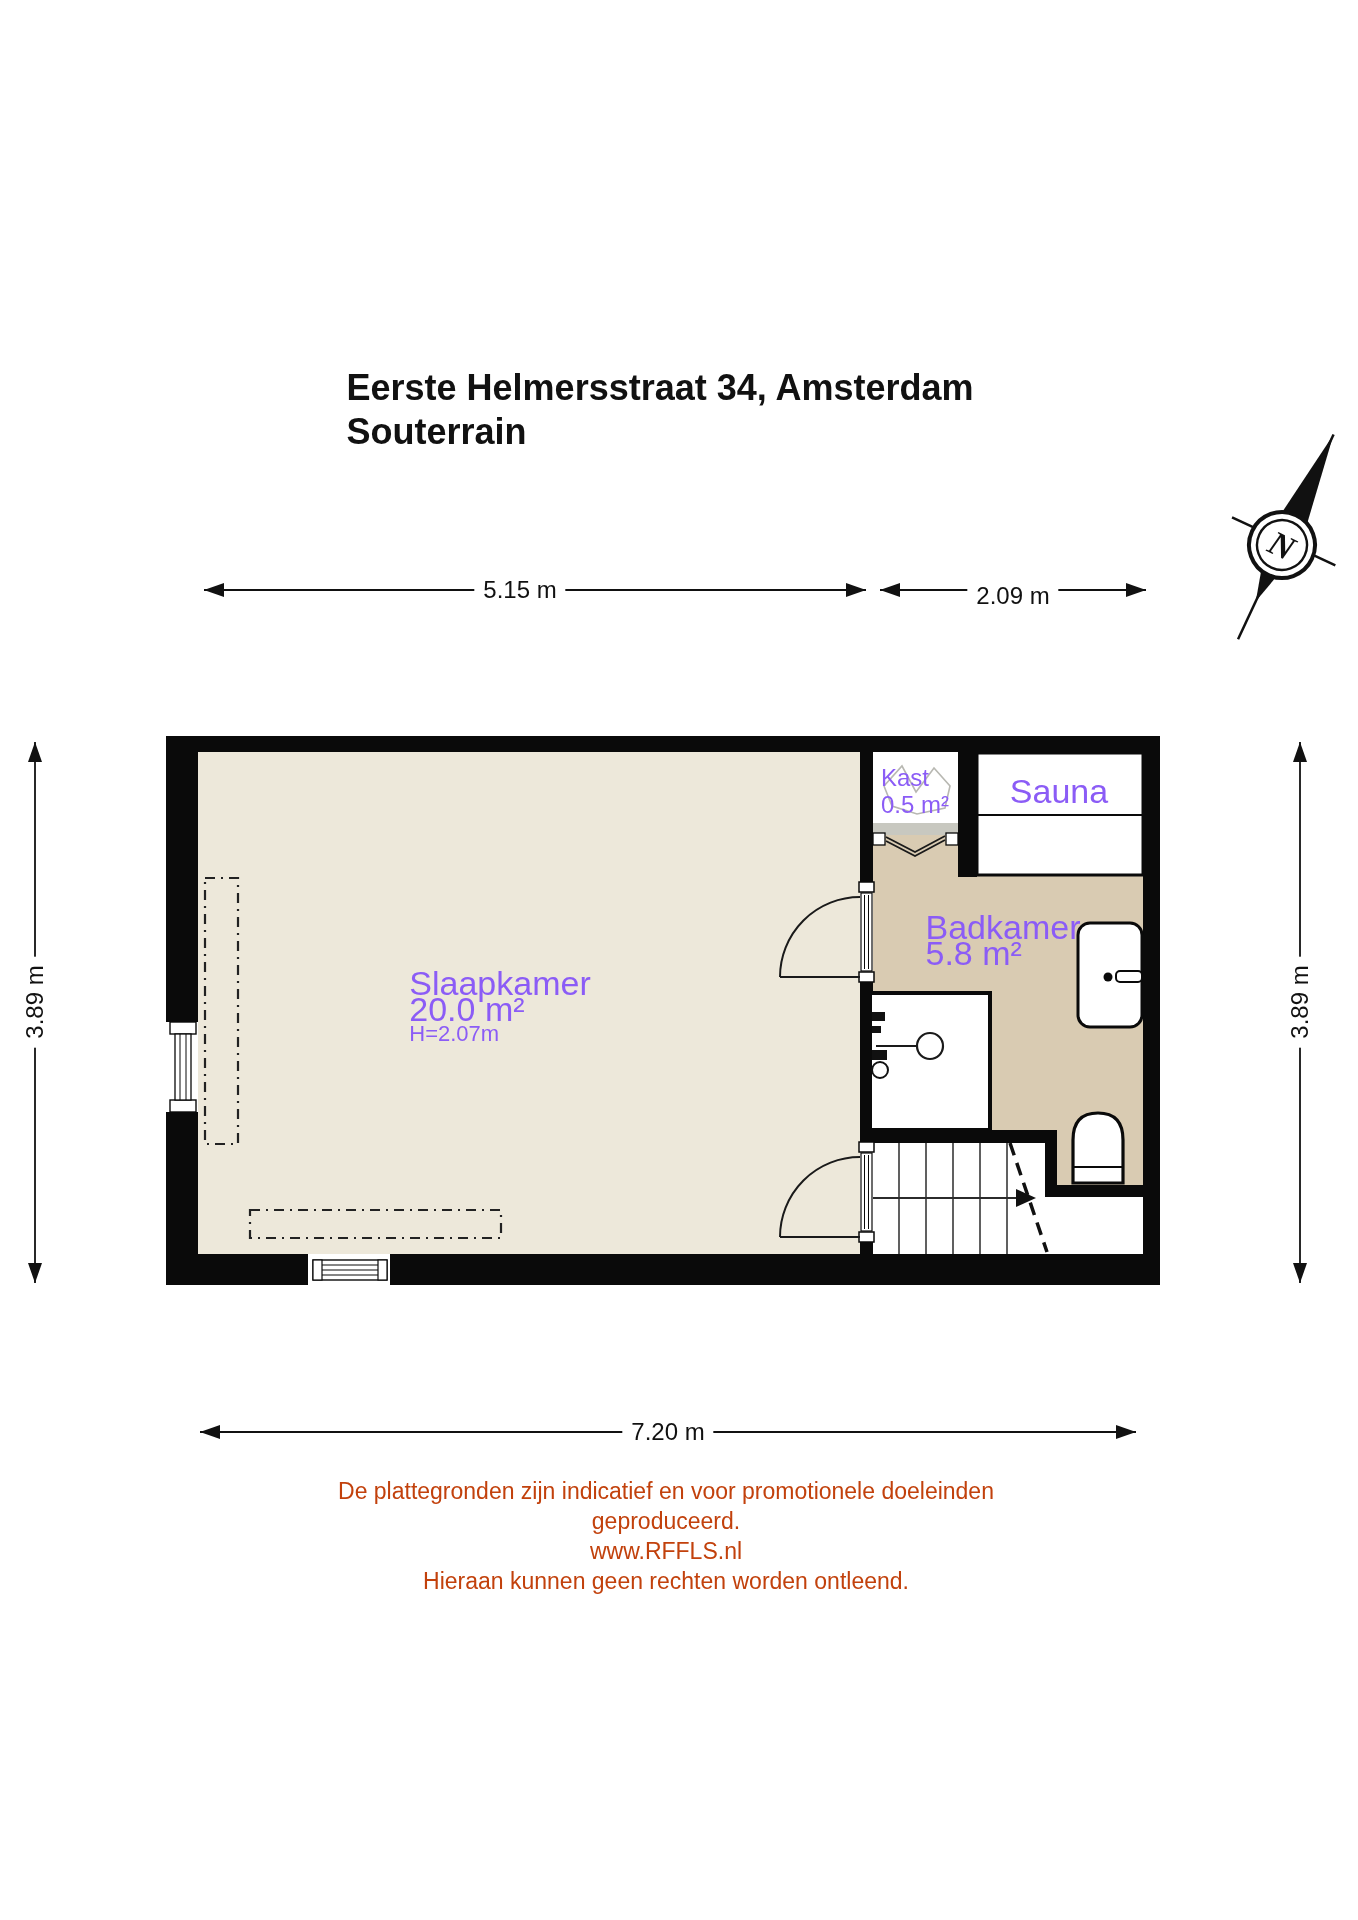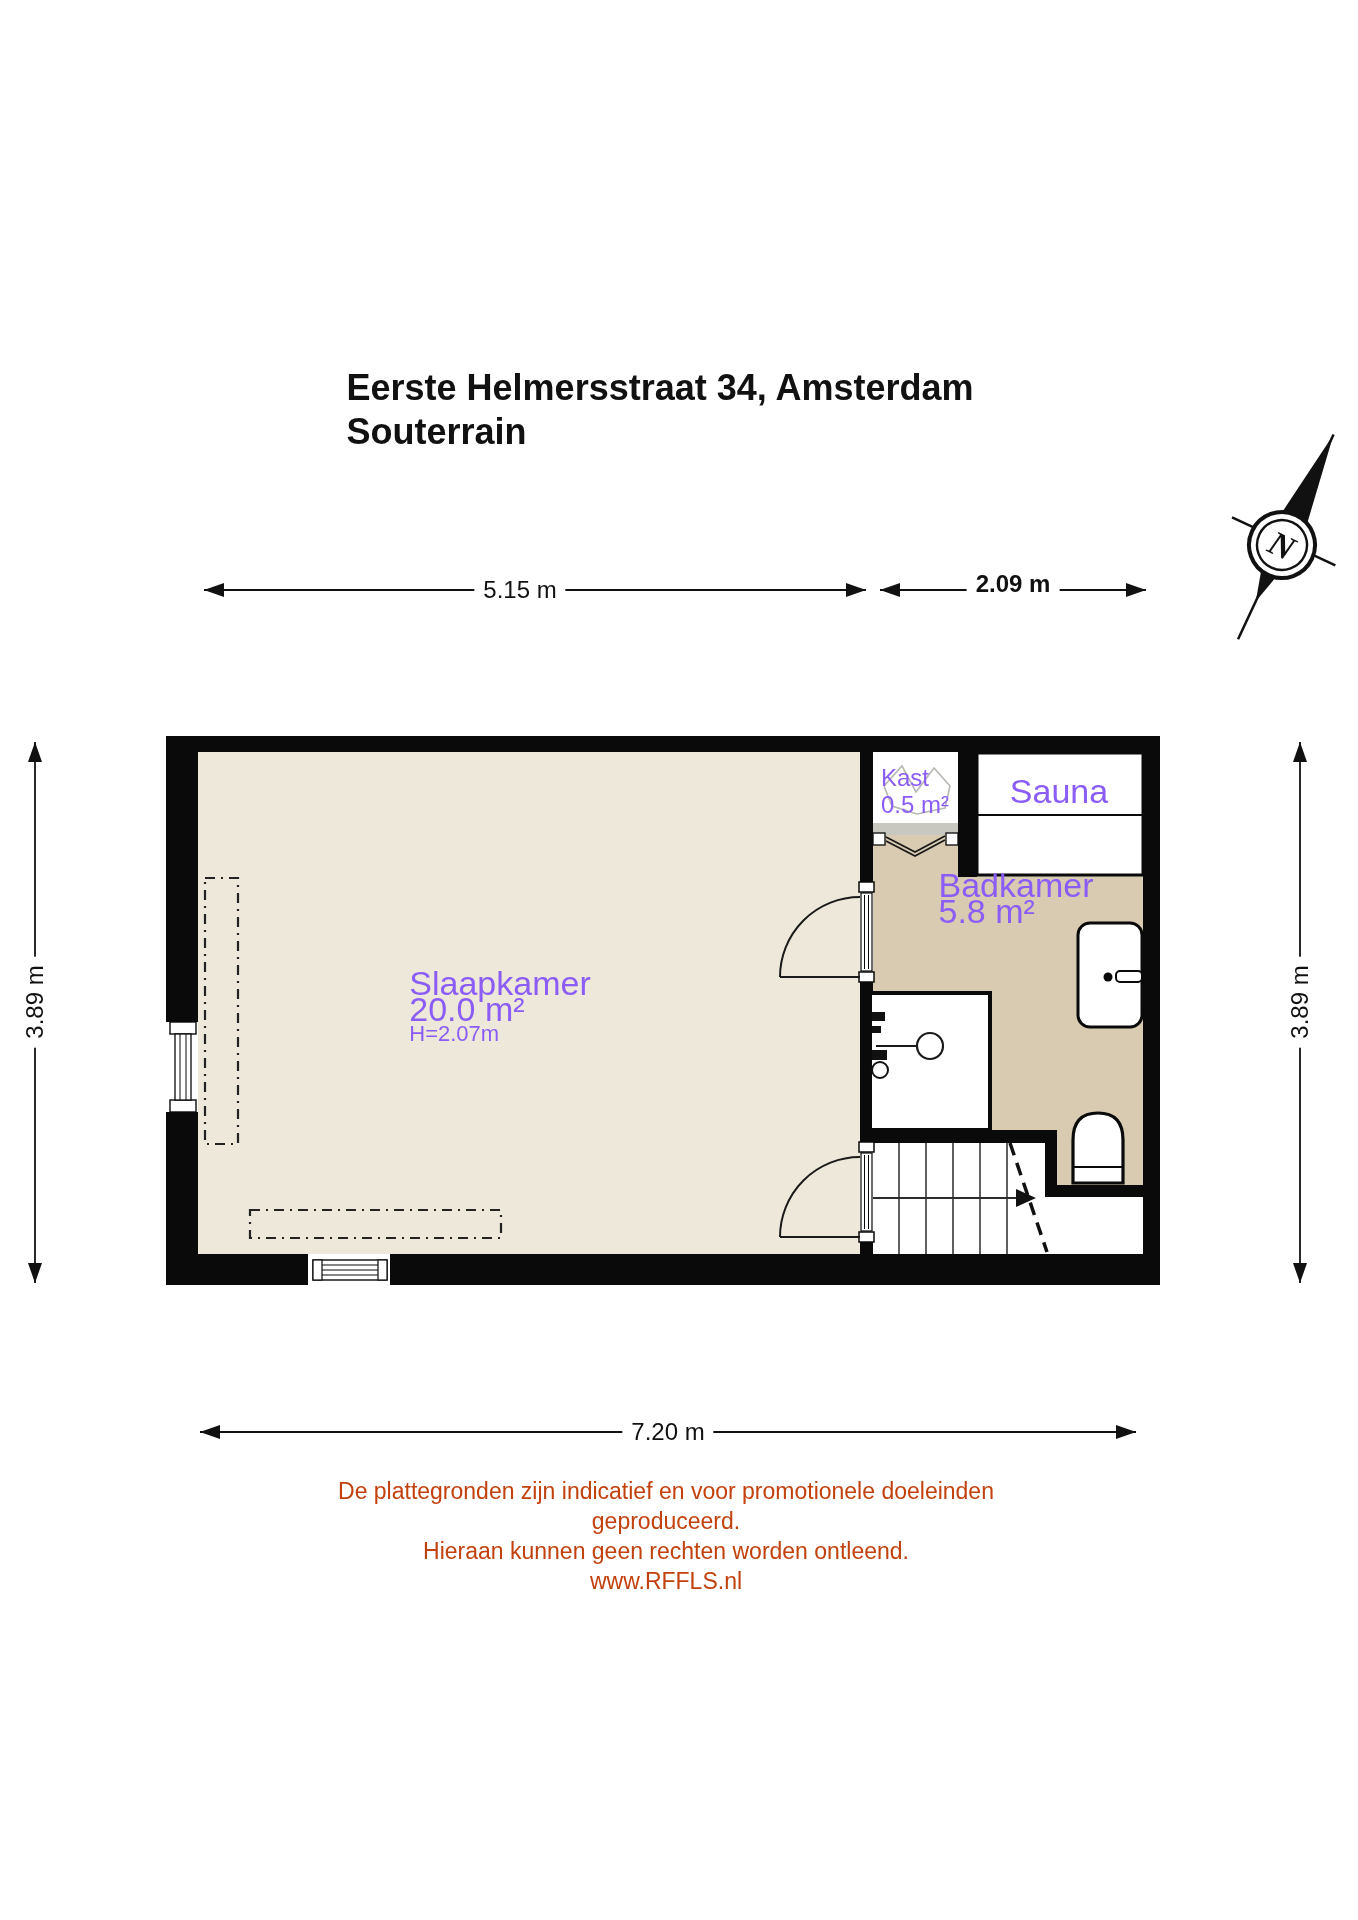--- a/index.html
+++ b/index.html
@@ -164,44 +164,44 @@
       <text x="0" y="12" text-anchor="middle" font-size="34" font-style="italic" font-weight="bold" font-family="Liberation Serif, serif" fill="#111">N</text>
     </g>
   </svg>
 
   <div class="title-block">
     <div>Eerste Helmersstraat 34, Amsterdam</div>
     <div>Souterrain</div>
   </div>
 
   <div class="abs dim-label" style="left:520px;top:590px;">5.15 m</div>
-  <div class="abs dim-label" style="left:1013px;top:584px;font-weight:bold;">2.09 m</div>
+  <div class="abs dim-label" style="left:1013px;top:596px;">2.09 m</div>
   <div class="abs dim-label vert" style="left:35px;top:1002px;">3.89 m</div>
   <div class="abs dim-label vert" style="left:1300px;top:1002px;">3.89 m</div>
   <div class="abs dim-label" style="left:668px;top:1432px;">7.20 m</div>
 
   <div class="abs room-label" style="left:500px;top:1008px;">
     <div class="rl-line">Slaapkamer</div>
     <div class="rl-line">20.0 m²</div>
     <div class="rl-small">H=2.07m</div>
   </div>
 
-  <div class="abs room-label" style="left:1003px;top:898px;margin-left:13px;">
+  <div class="abs room-label" style="left:1003px;top:940px;">
     <div class="rl-line">Badkamer</div>
     <div class="rl-line">5.8 m²</div>
   </div>
 
   <div class="abs room-label kast-label" style="left:915px;top:791px;">
     <div class="rl-line">Kast</div>
     <div class="rl-line">0.5 m²</div>
   </div>
 
   <div class="abs room-label" style="left:1059px;top:791px;">
     <div class="rl-line">Sauna</div>
   </div>
 
   <div class="footer-block">
     <div>De plattegronden zijn indicatief en voor promotionele doeleinden geproduceerd.</div>
+    <div>www.RFFLS.nl</div>
     <div>Hieraan kunnen geen rechten worden ontleend.</div>
-    <div>www.RFFLS.nl</div>
   </div>
 
 </div>
 
 </body></html>

